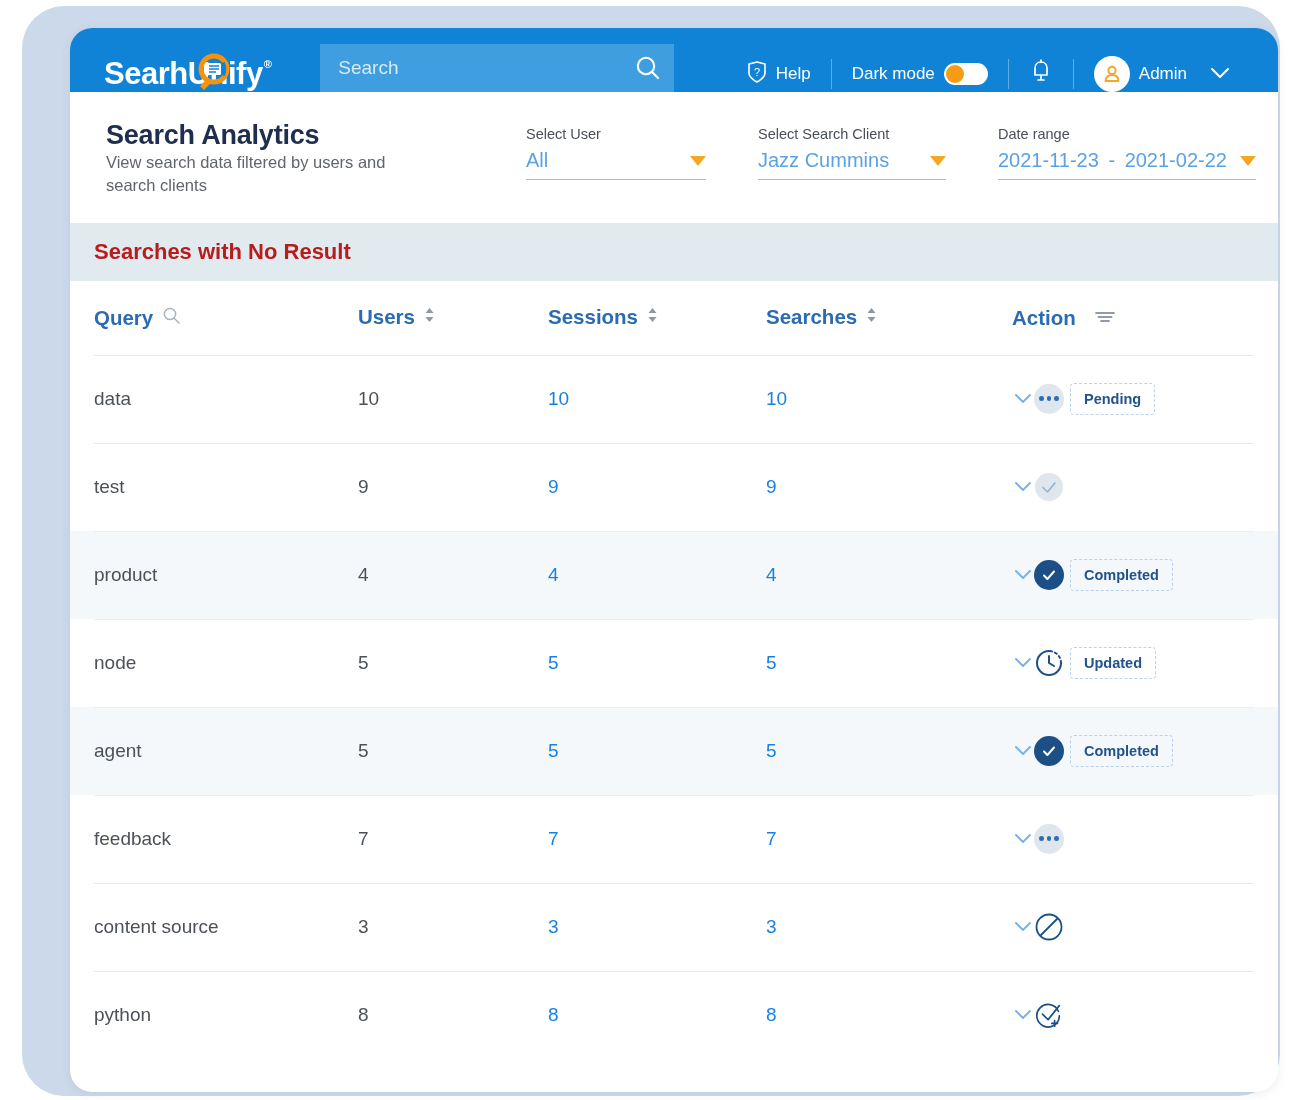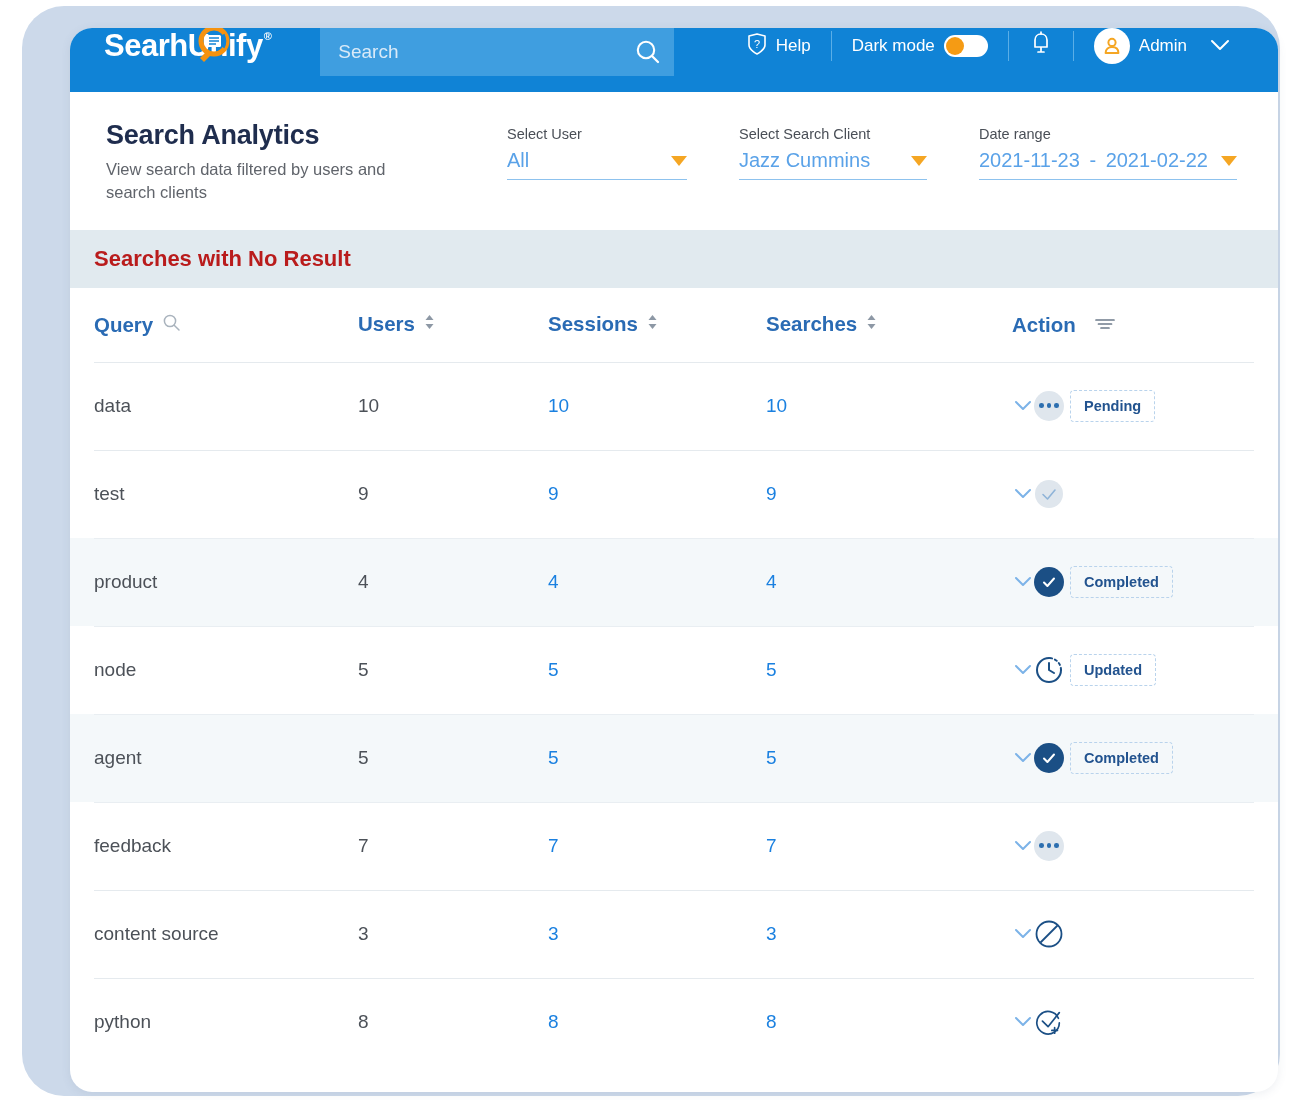--- a/index.html
+++ b/index.html
@@ -25,21 +25,21 @@
     overflow: hidden;
     box-shadow: 0 2px 10px rgba(80,100,130,.10);
   }
 
   
   .topbar {
     position: relative;
     height: 64px;
     background: #1083d6;
     display: flex;
-    align-items: flex-start;
+    align-items: flex-end;
   }
   .logo {
     margin-left: 34px;
     display: flex;
     align-items: flex-start;
     color: #ffffff;
     font-size: 31px;
     font-weight: bold;
     letter-spacing: -0.5px;
     position: relative;
@@ -106,30 +106,29 @@
     width: 36px; height: 36px;
     border-radius: 50%;
     background: #ffffff;
     display: flex; align-items: center; justify-content: center;
   }
 
   
   .headrow {
     display: flex;
     align-items: flex-start;
-    padding: 28px 41px 0 36px;
+    padding: 28px 22px 0 36px;
   }
   .page-title {
     font-size: 27px;
     font-weight: bold;
     color: #1f2d4e;
     letter-spacing: -0.2px;
   }
   .page-sub {
-    margin-top: 7px;
     font-size: 16.5px;
     line-height: 1.38;
     color: #60646b;
     max-width: 330px;
   }
   .filters { margin-left: auto; display: flex; gap: 8px; padding-top: 6px; }
   .filter { margin-left: 44px; }
   .filter.f-user  { width: 180px; }
   .filter.f-client{ width: 188px; }
   .filter.f-date  { width: 258px; }

